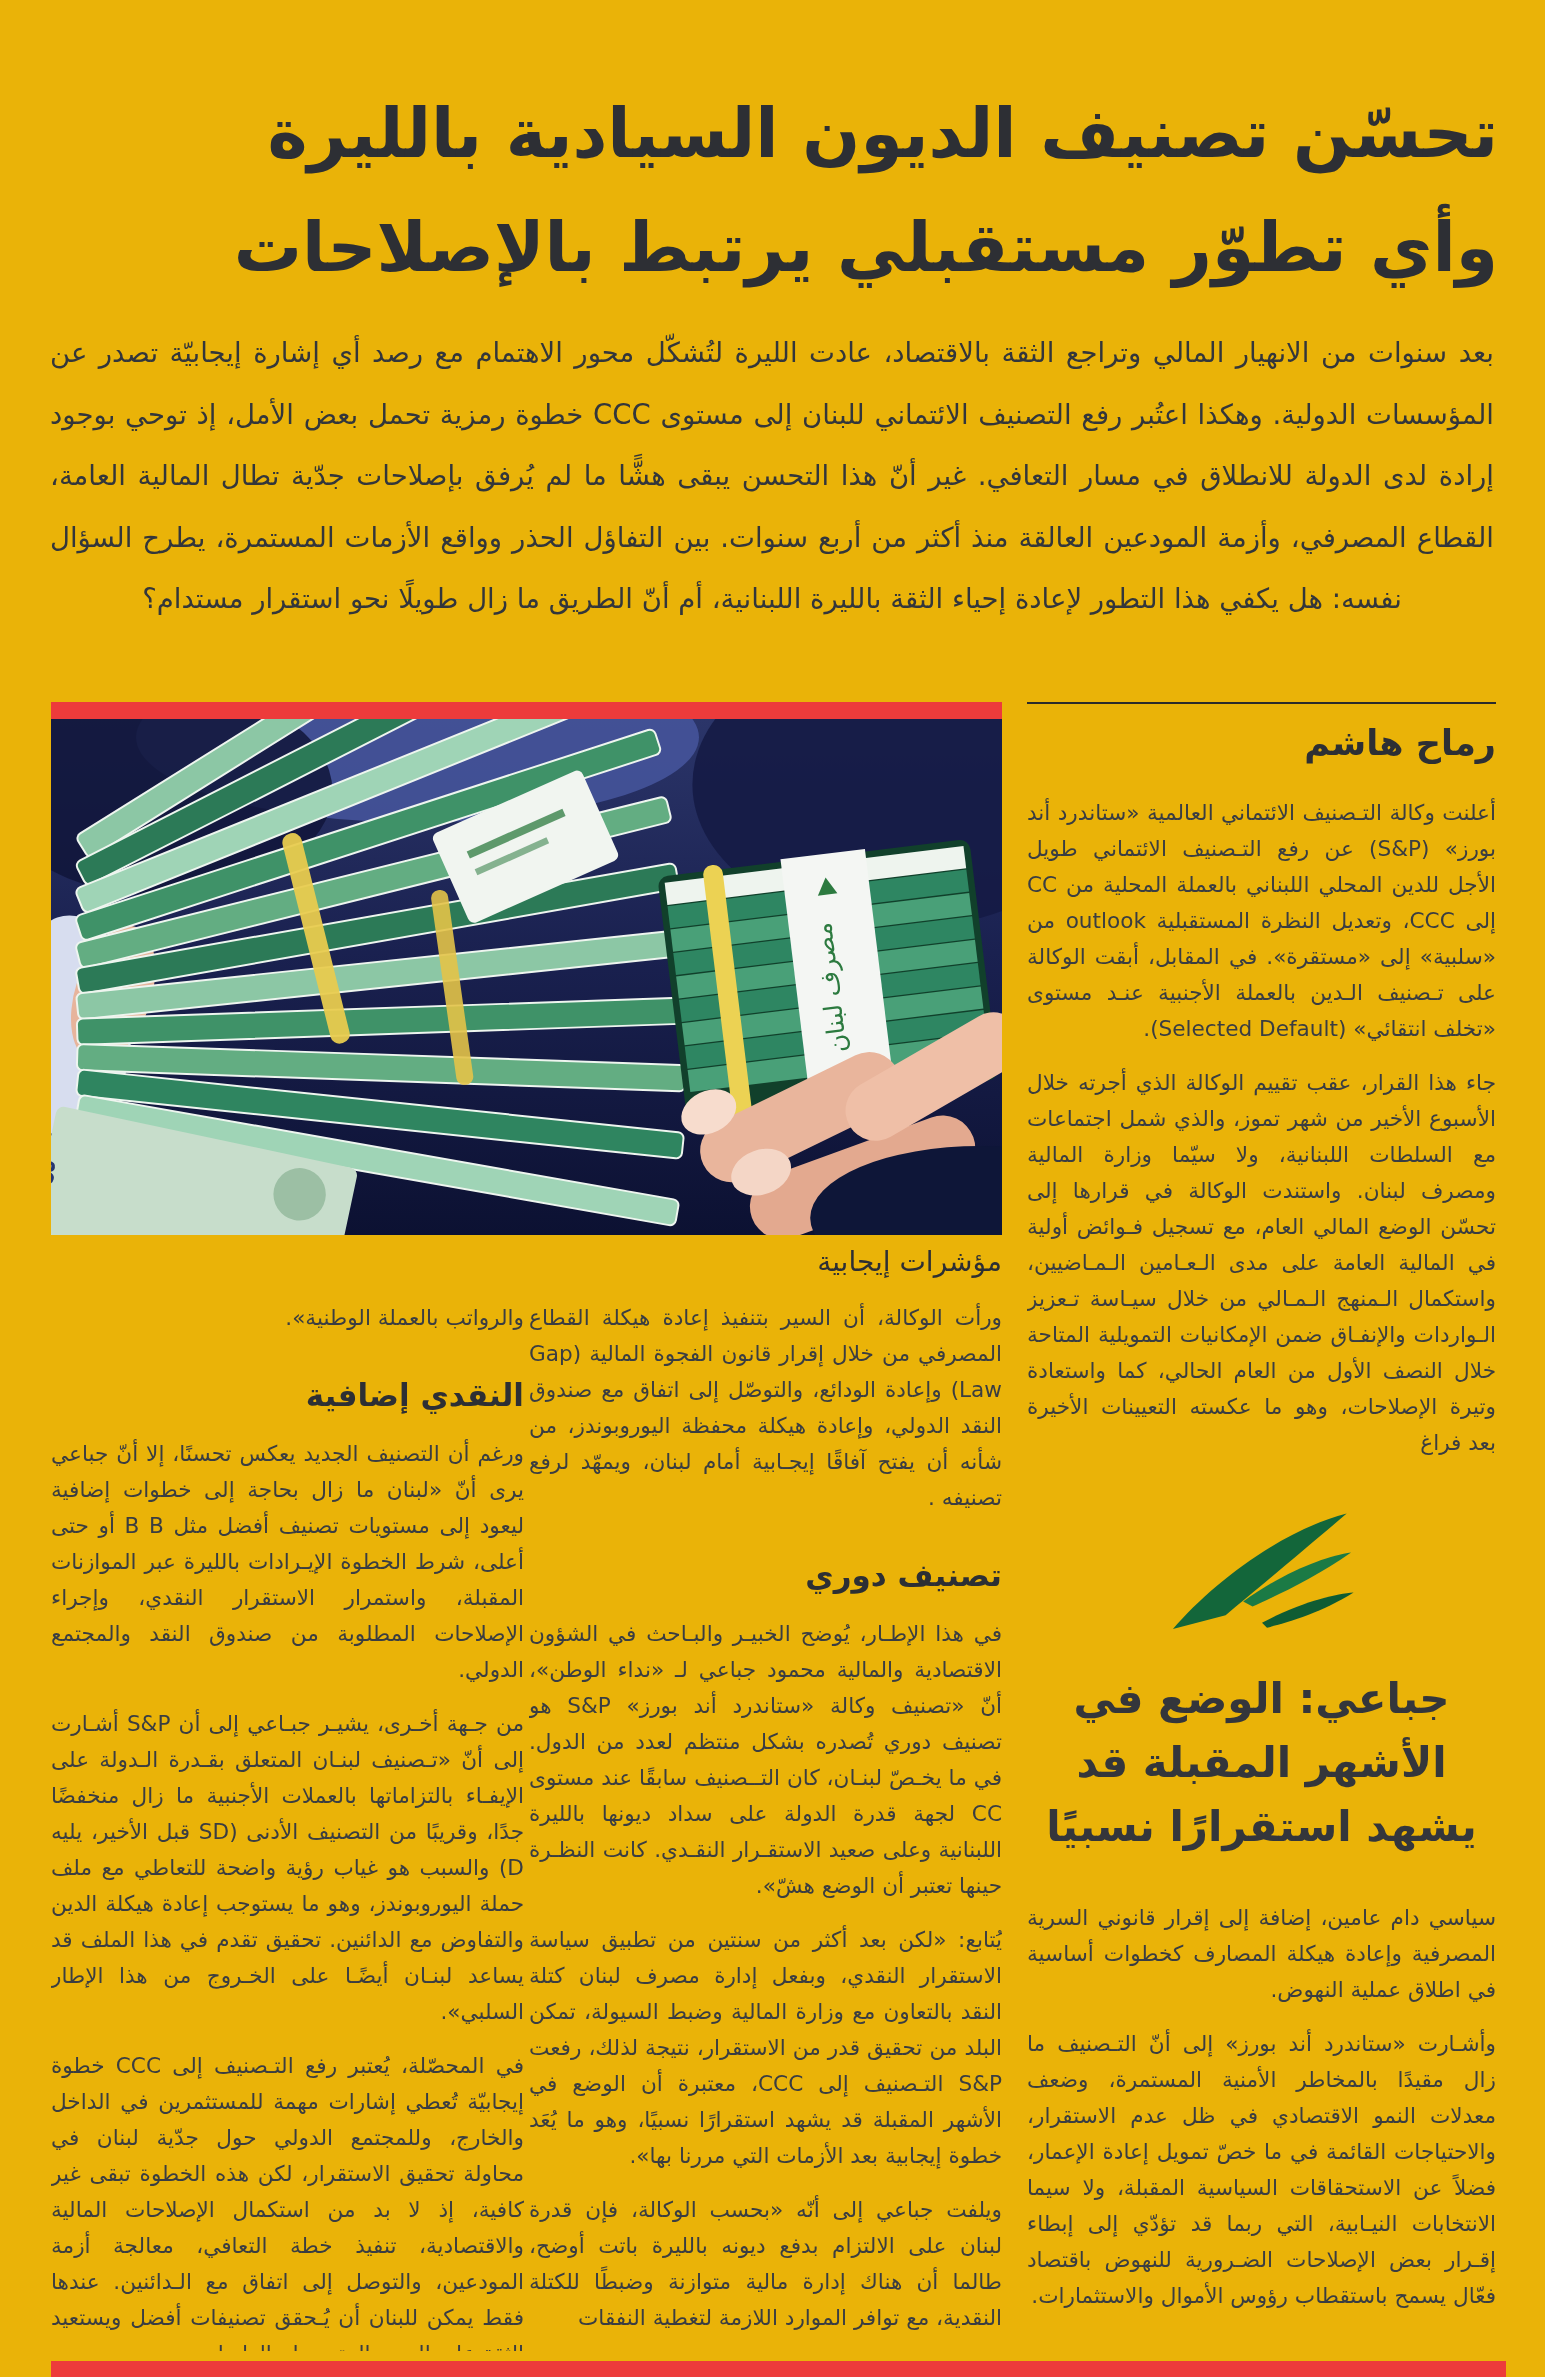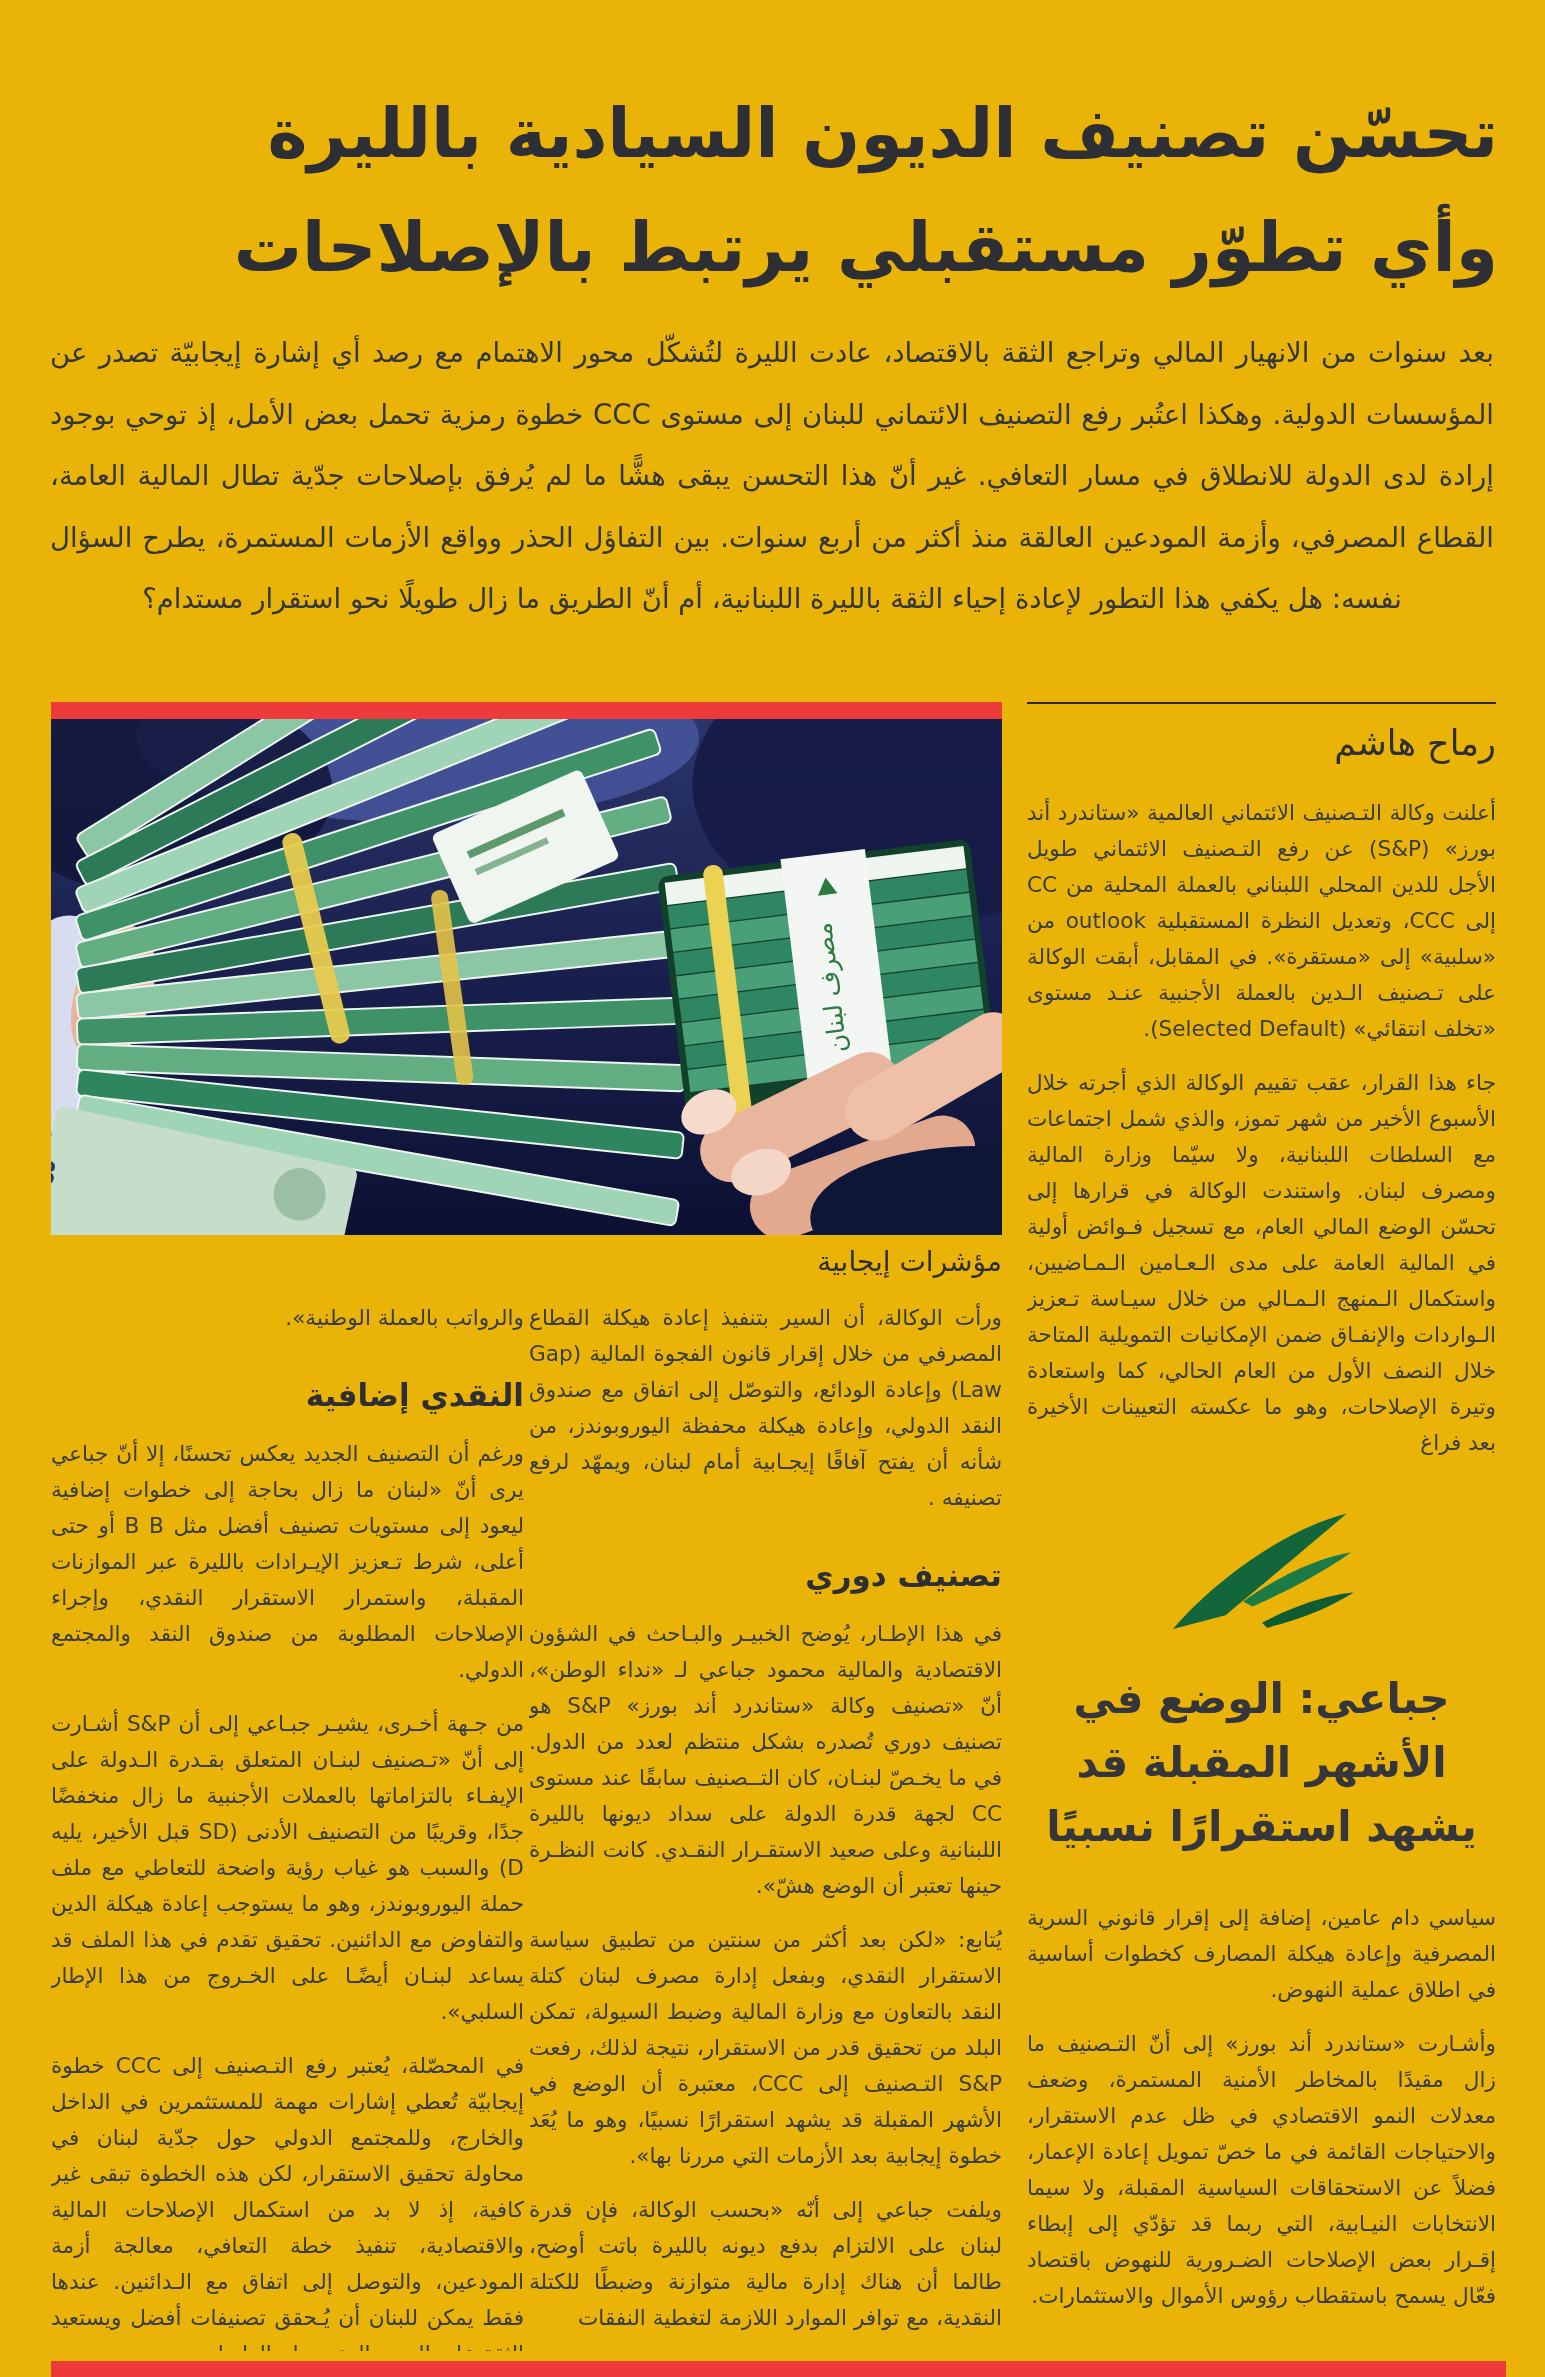--- a/index.html
+++ b/index.html
@@ -40,21 +40,21 @@
     font-size:21.6px;line-height:36px;
     text-align:justify;
     color:#3a3d42;
   }
   .col p{margin:0 0 17.7px 0;}
   .col-right{top:702px;left:1028px;width:469px;height:1647px;overflow:hidden;}
   .col-mid{top:1300px;left:530px;width:473px;height:1051px;overflow:hidden;}
   .col-left{top:1300px;left:52px;width:473px;height:1051px;overflow:hidden;}
   .byline-rule{border-top:2.6px solid #2b2b2b;margin:0 0 18.3px 0;}
   .byline{
-    font-size:35px;font-weight:normal;color:#2d2f34;
+    font-size:35px;font-weight:bold;color:#2d2f34;
     text-align:right;margin:0 0 31px 0;line-height:1.2;
   }
   .subhead{
     font-size:31px;font-weight:bold;color:#2d2f34;
     text-align:right;margin:41px 0 22px 0;line-height:1.2;
   }
   .cedar-wrap{text-align:center;margin:35px 0 22px 0;}
   .quote{
     font-size:42px;line-height:1.52;font-weight:bold;
     color:#34363b;text-align:center;
@@ -171,21 +171,21 @@
     <p>ورأت الوكالة، أن السير بتنفيذ إعادة هيكلة القطاع المصرفي من خلال إقرار قانون الفجوة المالية (Gap Law) وإعادة الودائع، والتوصّل إلى اتفاق مع صندوق النقد الدولي، وإعادة هيكلة محفظة اليوروبوندز، من شأنه أن يفتح آفاقًا إيجـابية أمام لبنان، ويمهّد لرفع تصنيفه .</p>
     <h3 class="subhead">تصنيف دوري</h3>
     <p>في هذا الإطـار، يُوضح الخبيـر والبـاحث في الشؤون الاقتصادية والمالية محمود جباعي لـ «نداء الوطن»، أنّ «تصنيف وكالة «ستاندرد أند بورز» S&amp;P هو تصنيف دوري تُصدره بشكل منتظم لعدد من الدول. في ما يخـصّ لبنـان، كان التــصنيف سابقًا عند مستوى CC لجهة قدرة الدولة على سداد ديونها بالليرة اللبنانية وعلى صعيد الاستقـرار النقـدي. كانت النظـرة حينها تعتبر أن الوضع هشّ».</p>
     <p>يُتابع: «لكن بعد أكثر من سنتين من تطبيق سياسة الاستقرار النقدي، وبفعل إدارة مصرف لبنان كتلة النقد بالتعاون مع وزارة المالية وضبط السيولة، تمكن البلد من تحقيق قدر من الاستقرار، نتيجة لذلك، رفعت S&amp;P التـصنيف إلى CCC، معتبرة أن الوضع في الأشهر المقبلة قد يشهد استقرارًا نسبيًا، وهو ما يُعَد خطوة إيجابية بعد الأزمات التي مررنا بها».</p>
     <p>ويلفت جباعي إلى أنّه «بحسب الوكالة، فإن قدرة لبنان على الالتزام بدفع ديونه بالليرة باتت أوضح، طالما أن هناك إدارة مالية متوازنة وضبطًا للكتلة النقدية، مع توافر الموارد اللازمة لتغطية النفقات</p>
   </div>
 
   <div class="col col-left">
     <p>والرواتب بالعملة الوطنية».</p>
     <h3 class="subhead">النقدي إضافية</h3>
-    <p>ورغم أن التصنيف الجديد يعكس تحسنًا، إلا أنّ جباعي يرى أنّ «لبنان ما زال بحاجة إلى خطوات إضافية ليعود إلى مستويات تصنيف أفضل مثل B B أو حتى أعلى، شرط تـعزيز الإيـرادات بالليرة عبر الموازنات المقبلة، واستمرار الاستقرار النقدي، وإجراء الإصلاحات المطلوبة من صندوق النقد والمجتمع الدولي.</p>
+    <p>ورغم أن التصنيف الجديد يعكس تحسنًا، إلا أنّ جباعي يرى أنّ «لبنان ما زال بحاجة إلى خطوات إضافية ليعود إلى مستويات تصنيف أفضل مثل B B أو حتى أعلى، شرط الخطوة الإيـرادات بالليرة عبر الموازنات المقبلة، واستمرار الاستقرار النقدي، وإجراء الإصلاحات المطلوبة من صندوق النقد والمجتمع الدولي.</p>
     <p>من جـهة أخـرى، يشيـر جبـاعي إلى أن S&amp;P أشـارت إلى أنّ «تـصنيف لبنـان المتعلق بقـدرة الـدولة على الإيفـاء بالتزاماتها بالعملات الأجنبية ما زال منخفضًا جدًا، وقريبًا من التصنيف الأدنى (SD قبل الأخير، يليه D) والسبب هو غياب رؤية واضحة للتعاطي مع ملف حملة اليوروبوندز، وهو ما يستوجب إعادة هيكلة الدين والتفاوض مع الدائنين. تحقيق تقدم في هذا الملف قد يساعد لبنـان أيضًـا على الخـروج من هذا الإطار السلبي».</p>
     <p>في المحصّلة، يُعتبر رفع التـصنيف إلى CCC خطوة إيجابيّة تُعطي إشارات مهمة للمستثمرين في الداخل والخارج، وللمجتمع الدولي حول جدّية لبنان في محاولة تحقيق الاستقرار، لكن هذه الخطوة تبقى غير كافية، إذ لا بد من استكمال الإصلاحات المالية والاقتصادية، تنفيذ خطة التعافي، معالجة أزمة المودعين، والتوصل إلى اتفاق مع الـدائنين. عندها فقط يمكن للبنان أن يُـحقق تصنيفات أفضل ويستعيد الثقة على المدى المتوسط والطويل.</p>
   </div>
 
   <div class="bottom-bar"></div>
 
 </div>
 
 
 </body></html>

